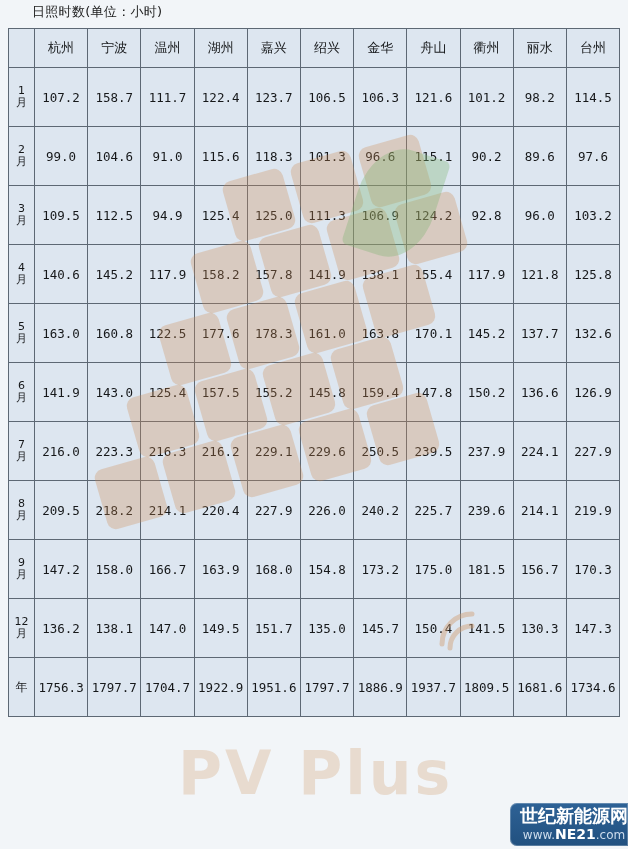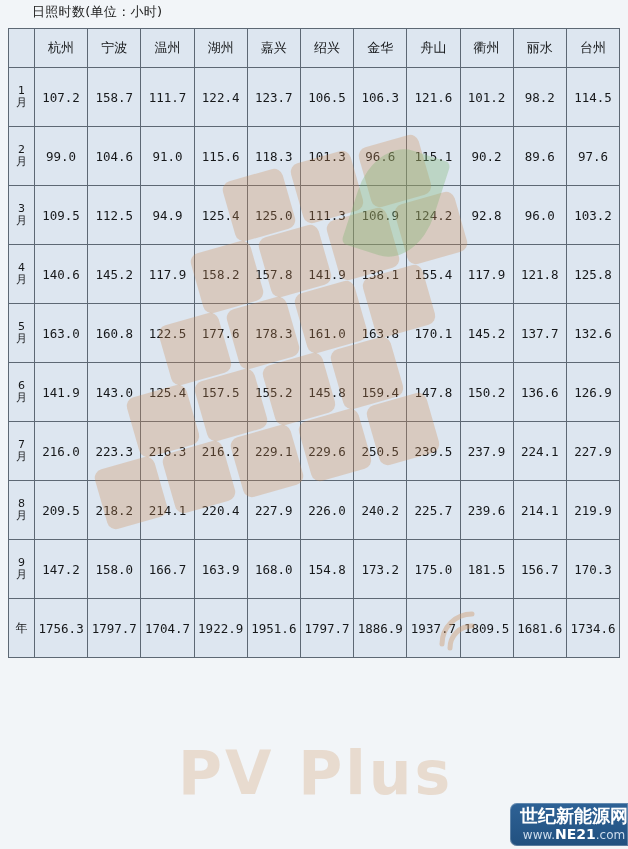--- a/index.html
+++ b/index.html
@@ -326,20 +326,37 @@
           <td class="val">158.0</td>
           <td class="val">166.7</td>
           <td class="val">163.9</td>
           <td class="val">168.0</td>
           <td class="val">154.8</td>
           <td class="val">173.2</td>
           <td class="val">175.0</td>
           <td class="val">181.5</td>
           <td class="val">156.7</td>
           <td class="val">170.3</td>
+        </tr>
+        <tr>
+          <td class="month-cell">
+            <span class="month-sub">12</span>
+            <span class="month-sub">月</span>
+          </td>
+          <td class="val">136.2</td>
+          <td class="val">138.1</td>
+          <td class="val">147.0</td>
+          <td class="val">149.5</td>
+          <td class="val">151.7</td>
+          <td class="val">135.0</td>
+          <td class="val">145.7</td>
+          <td class="val">150.4</td>
+          <td class="val">141.5</td>
+          <td class="val">130.3</td>
+          <td class="val">147.3</td>
         </tr>
         <tr class="year-row">
           <td class="month-cell"><span>年</span></td>
           <td class="val">1756.3</td>
           <td class="val">1797.7</td>
           <td class="val">1704.7</td>
           <td class="val">1922.9</td>
           <td class="val">1951.6</td>
           <td class="val">1797.7</td>
           <td class="val">1886.9</td>

